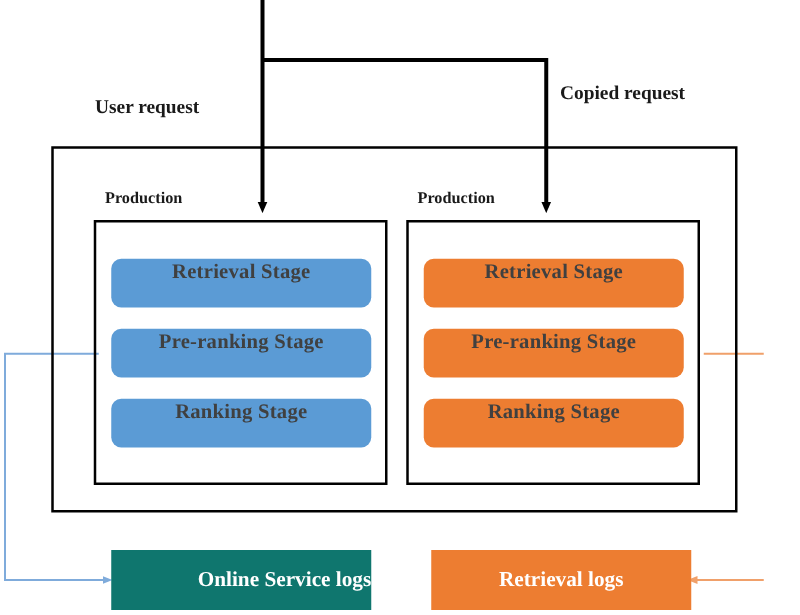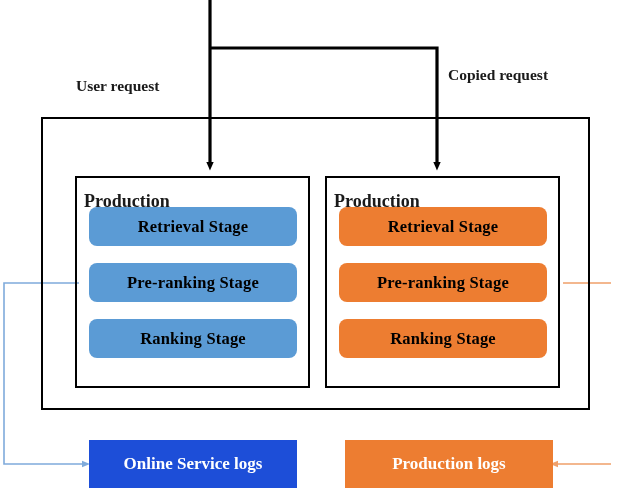--- a/index.html
+++ b/index.html
@@ -25,37 +25,36 @@
   }
   .lbl {
     position: absolute;
     font-family: "Liberation Serif", "DejaVu Serif", serif;
     font-weight: bold;
     color: #1a1a1a;
     white-space: nowrap;
     line-height: 1.18;
   }
   .lbl-req { font-size: 15.5px; }
-  .lbl-sec { font-size: 18px; margin-top: 41px; }
+  .lbl-sec { font-size: 13px; }
   .frame {
     position: absolute;
     box-sizing: border-box;
     border: 2.5px solid #000000;
     background: transparent;
   }
   .pill {
     position: absolute;
     box-sizing: border-box;
     border-radius: 8px;
-    color: #000000;
+    color: #404040;
     font-family: "Liberation Serif", "DejaVu Serif", serif;
     font-weight: bold;
     font-size: 16.5px;
     display: flex;
-    align-items: center;
     justify-content: center;
     letter-spacing: 0.2px;
   }
   .logbox {
     position: absolute;
     box-sizing: border-box;
     color: #ffffff;
     font-family: "Liberation Serif", "DejaVu Serif", serif;
     font-weight: bold;
     font-size: 17px;
@@ -133,21 +132,21 @@
   </div>
 
   <div class="pill" style="left:339px; top:263px; width:208px; height:39px; background:#ED7D31;">
     <span>Pre-ranking Stage</span>
   </div>
 
   <div class="pill" style="left:339px; top:319px; width:208px; height:39px; background:#ED7D31;">
     <span>Ranking Stage</span>
   </div>
 
-  <div class="logbox" style="left:89px; top:440px; width:208px; height:48px; background:#1d4ed8;">
+  <div class="logbox" style="left:89px; top:440px; width:208px; height:48px; background:#0f766e;justify-content:flex-end;">
     <span>Online Service logs</span>
   </div>
 
   <div class="logbox" style="left:345px; top:440px; width:208px; height:48px; background:#ED7D31;">
-    <span>Production logs</span>
+    <span>Retrieval logs</span>
   </div>
 
 </div>
 
 </body></html>

